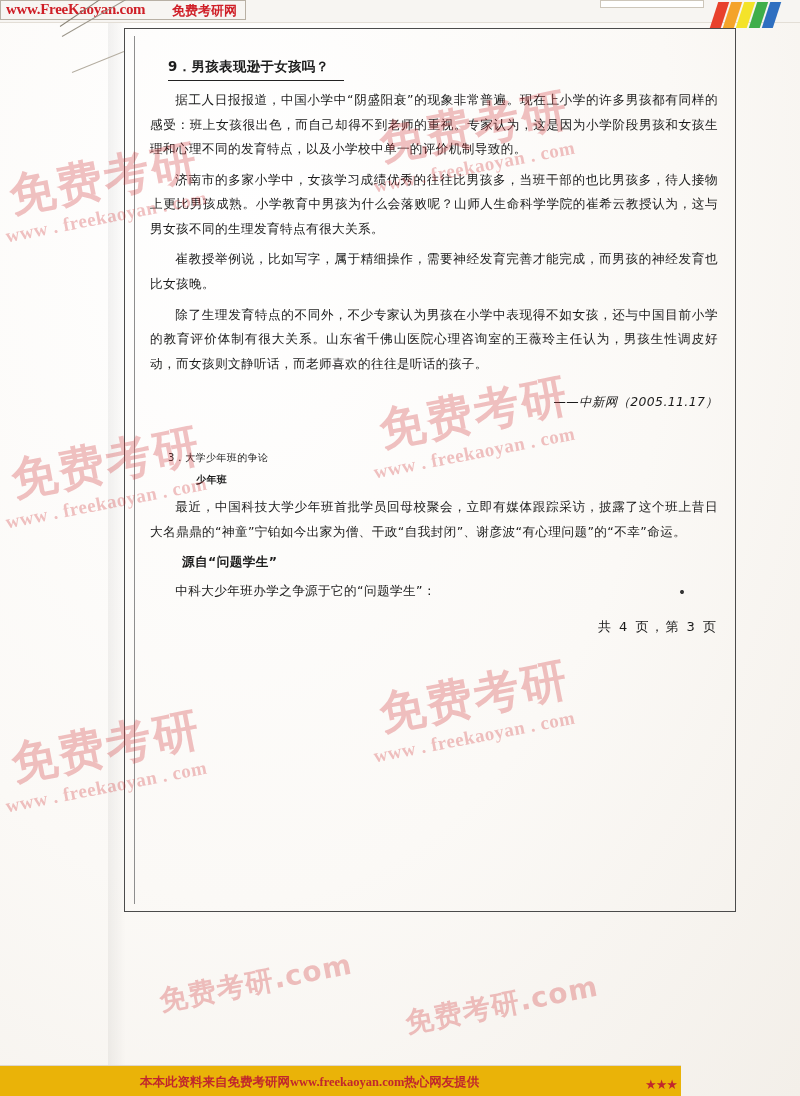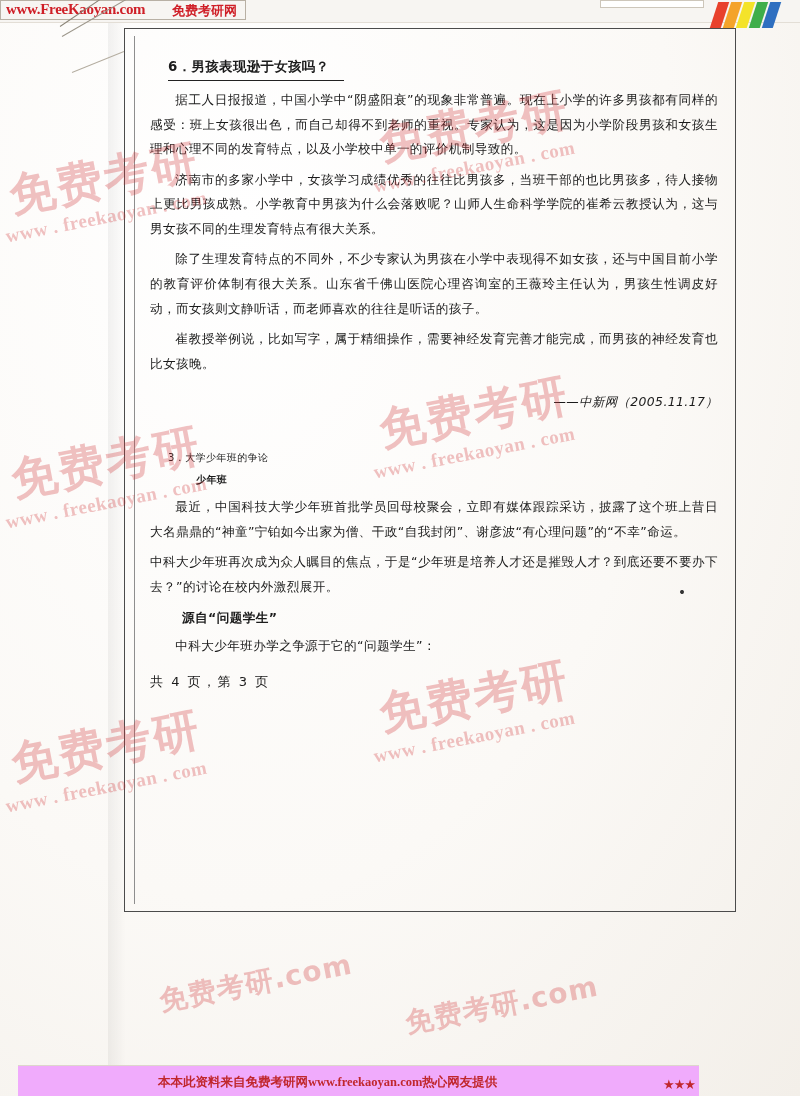--- a/index.html
+++ b/index.html
@@ -174,21 +174,21 @@
     font-size: 10px;
     margin: 2px 0 6px 46px;
   }
   .sub-title2 {
     font-weight: bold;
     font-size: 12.6px;
     margin: 0 0 4px 32px;
   }
   .footer-line {
     margin: 10px 0 0 0;
-    text-align: left;
+    text-align: right;
     font-size: 13px;
     letter-spacing: 2px;
   }
   .dot-mark {
     position: absolute;
     right: 34px;
     top: 546px;
     width: 4px; height: 4px;
     background: #333;
     border-radius: 50%;
@@ -211,23 +211,22 @@
     font-size: 19px;
     letter-spacing: 0.5px;
   }
   .wm-cn-sm { font-size: 28px; letter-spacing: 1px; }
 
   
   .bottom-bar {
     position: absolute;
     left: 0; bottom: 0;
     width: 681px; height: 30px;
-    background: #f0abfc;
+    background: #eab308;
     border-top: 1px solid #ddd6cc;
-    margin-left: 18px;
   }
   .bottom-text {
     position: absolute;
     left: 140px; bottom: 5px;
     font-size: 12.5px;
     color: #c0272d;
     font-weight: bold;
     white-space: nowrap;
   }
   .bottom-text .en {
@@ -262,35 +261,34 @@
 </div>
 
 <div class="doc-frame"></div>
 <div class="doc-frame-inner"></div>
 <div class="skew-line-1"></div>
 <div class="skew-line-2"></div>
 <div class="skew-line-3"></div>
 
 <div class="content">
 
-  <div class="q-title">6．男孩表现逊于女孩吗？</div>
+  <div class="q-title">9．男孩表现逊于女孩吗？</div>
   <div class="q-title-underline" style="top:36px"></div>
 
   <p class="para">据工人日报报道，中国小学中“阴盛阳衰”的现象非常普遍。现在上小学的许多男孩都有同样的感受：班上女孩很出色，而自己却得不到老师的重视。专家认为，这是因为小学阶段男孩和女孩生理和心理不同的发育特点，以及小学校中单一的评价机制导致的。</p>
   <p class="para">济南市的多家小学中，女孩学习成绩优秀的往往比男孩多，当班干部的也比男孩多，待人接物上更比男孩成熟。小学教育中男孩为什么会落败呢？山师人生命科学学院的崔希云教授认为，这与男女孩不同的生理发育特点有很大关系。</p>
+  <p class="para">崔教授举例说，比如写字，属于精细操作，需要神经发育完善才能完成，而男孩的神经发育也比女孩晚。</p>
   <p class="para">除了生理发育特点的不同外，不少专家认为男孩在小学中表现得不如女孩，还与中国目前小学的教育评价体制有很大关系。山东省千佛山医院心理咨询室的王薇玲主任认为，男孩生性调皮好动，而女孩则文静听话，而老师喜欢的往往是听话的孩子。</p>
-  <p class="para">崔教授举例说，比如写字，属于精细操作，需要神经发育完善才能完成，而男孩的神经发育也比女孩晚。</p>
 
   <div class="sig">——中新网（2005.11.17）</div>
 
   <div class="sec-title">3．大学少年班的争论</div>
   <div class="sub-title">少年班</div>
 
   <p class="para">最近，中国科技大学少年班首批学员回母校聚会，立即有媒体跟踪采访，披露了这个班上昔日大名鼎鼎的“神童”宁铂如今出家为僧、干政“自我封闭”、谢彦波“有心理问题”的“不幸”命运。</p>
-  <p class="para-noindent">中科大少年班再次成为众人瞩目的焦点，于是“少年班是培养人才还是摧毁人才？到底还要不要办下去？”的讨论在校内外激烈展开。</p>
 
   <div class="sub-title2">源自“问题学生”</div>
   <p class="para">中科大少年班办学之争源于它的“问题学生”：</p>
 
   <div class="footer-line">共  4 页，第   3  页</div>
 
   <div class="dot-mark"></div>
 </div>
 
 <div class="wm wm-cn" style="left:8px;  top:148px;">免费考研</div>

